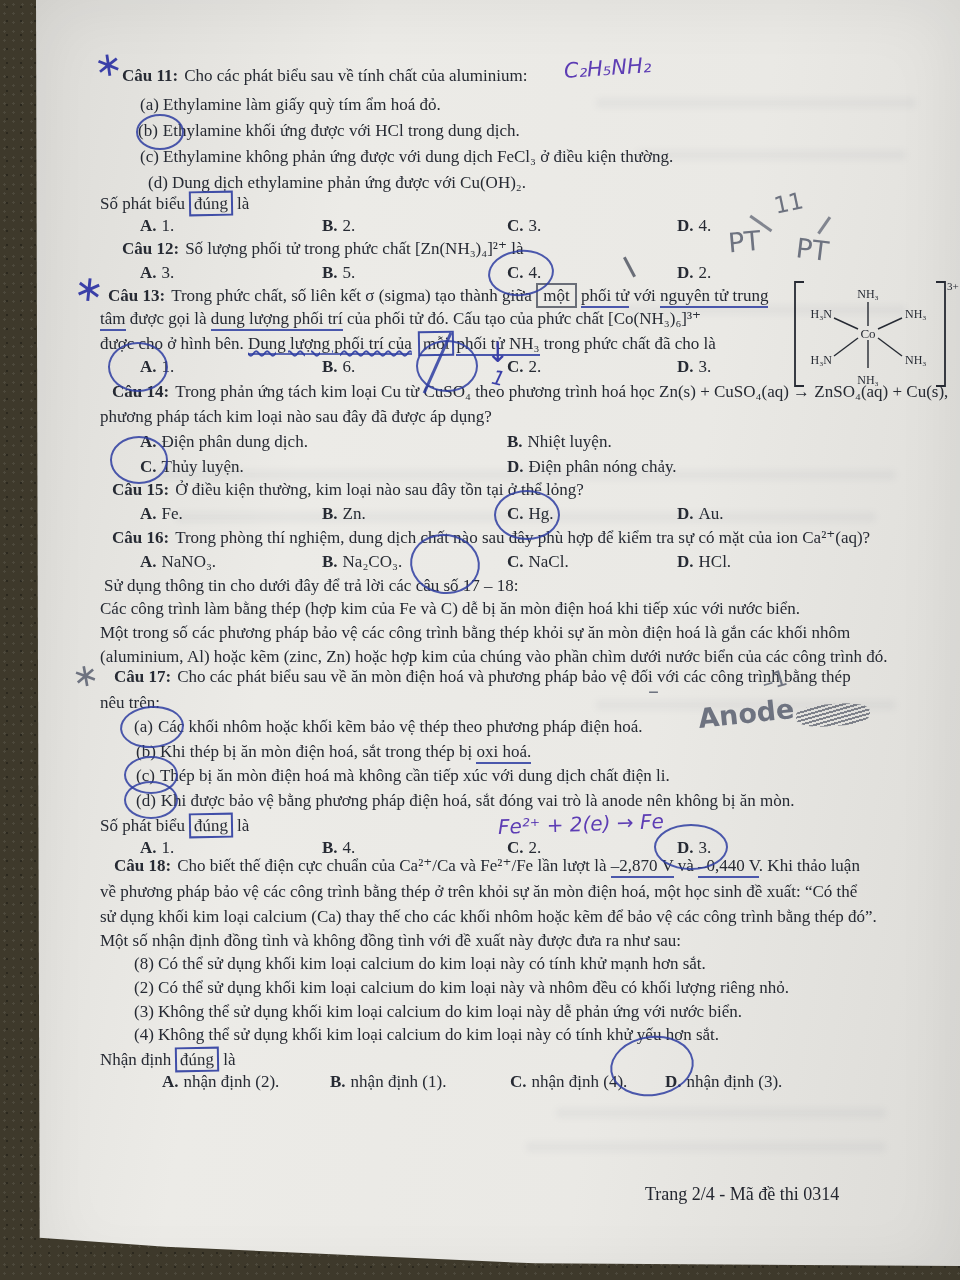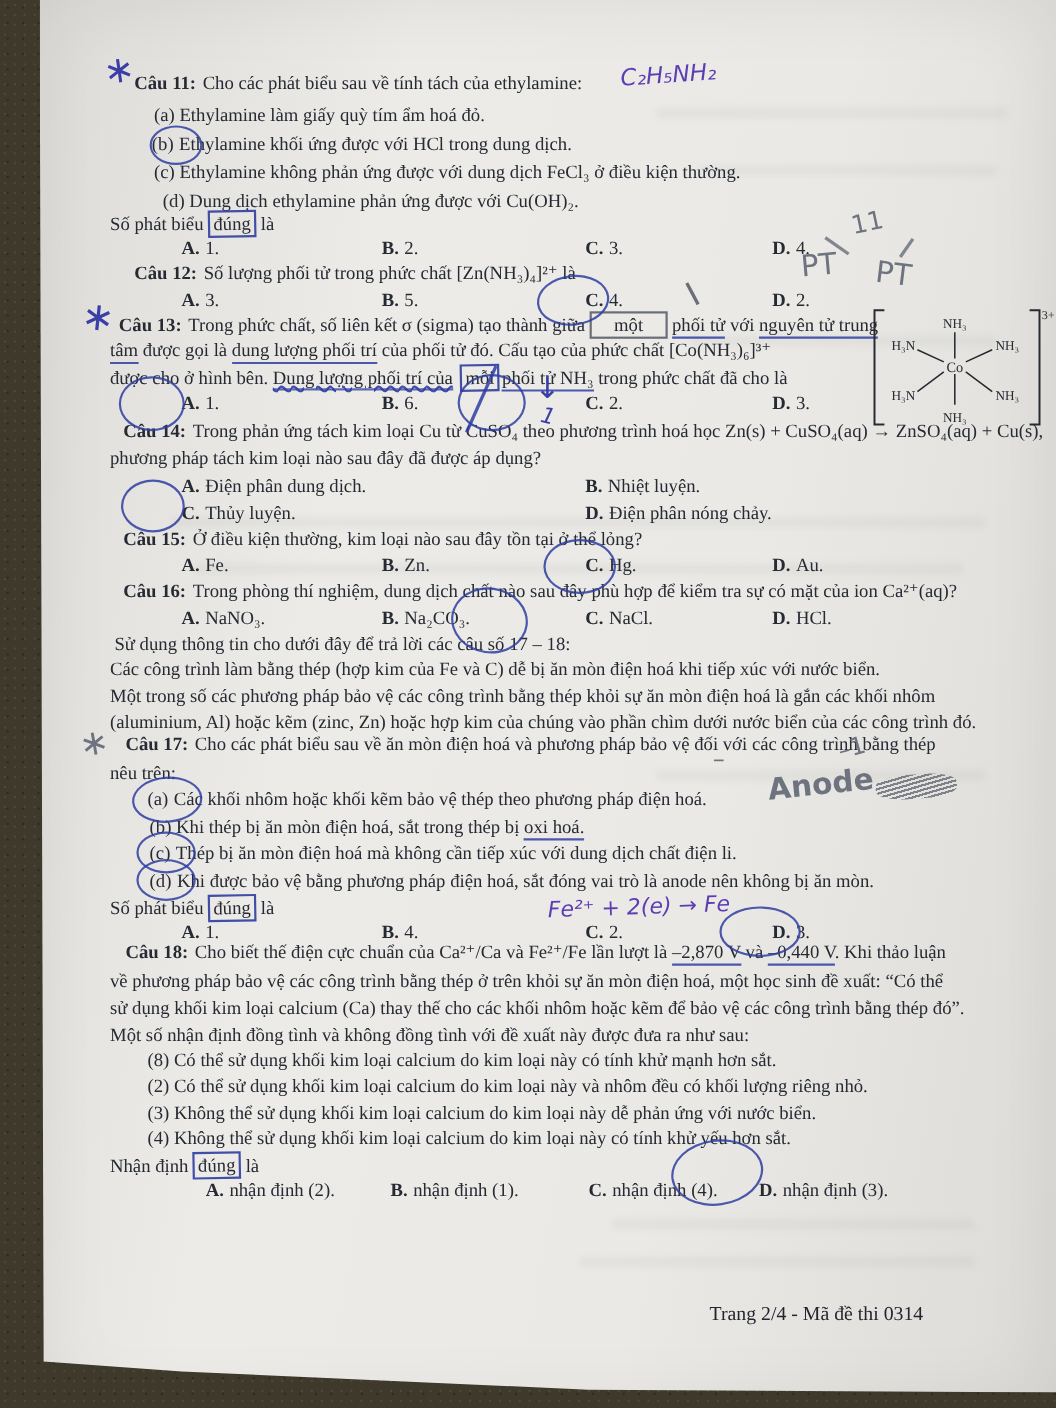--- a/index.html
+++ b/index.html
@@ -17,32 +17,32 @@
     background:linear-gradient(100deg,#dddcd8 0%,#ecebe7 30%,#eae9e5 65%,#dcdbd7 100%);
     clip-path:polygon(0 0,100% 0,100% 98.9%,54% 98.7%,14% 97.4%,0.4% 96.7%);
     box-shadow:inset 0 0 70px rgba(0,0,0,0.07);
   }
   .content{position:absolute;left:64px;top:0;width:852px;color:#262a33;font-size:17px;}
   .line{position:absolute;white-space:nowrap;line-height:24px;}
   .qno{font-weight:bold;margin-right:6px;}
   .bold{font-weight:normal;}
   .lbl{margin-right:5px;}
   .ansrow{position:absolute;left:0;width:100%;height:24px;}
-  .opt{position:absolute;white-space:nowrap;line-height:24px;margin-left:25px;}
+  .opt{position:absolute;white-space:nowrap;line-height:24px;}
   .ol{font-weight:bold;}
   .ot{margin-left:5px;}
   
   .penc{position:absolute;border:2.6px solid rgba(46,61,161,0.85);border-radius:50%;background:transparent;}
   .penline{position:absolute;background:rgba(46,61,161,0.85);}
   .pencline{position:absolute;background:rgba(104,109,122,0.8);}
   .hand{position:absolute;font-family:"DejaVu Sans",sans-serif;color:#5d3db4;white-space:nowrap;font-style:italic;}
   .handpen{color:#3a3fa8;}
   .pencil{color:#6e7380;font-style:normal;}
   .boxp{display:inline-block;border:2px solid rgba(46,61,161,0.9);padding:0 3px;margin:0 4px;transform:rotate(-1deg);line-height:21px;}
-  .boxg{display:inline-block;border:2px solid rgba(74,79,92,0.8);padding:0 20px;line-height:21px;}
+  .boxg{display:inline-block;border:2px solid rgba(74,79,92,0.8);padding:0 5px;line-height:21px;}
   .hu{border-bottom:2.2px solid rgba(46,61,161,0.85);padding-bottom:1px;}
   .scrib{text-decoration:underline wavy rgba(46,61,161,0.9) 2px;border-bottom:2px solid rgba(46,61,161,0.75);}
   .blob{position:absolute;background:repeating-linear-gradient(168deg,transparent 0 2px,rgba(92,97,110,0.75) 2px 4px);border-radius:40%;transform:rotate(-4deg);}
   .ghost{position:absolute;background:rgba(118,124,138,0.6);filter:blur(3px);opacity:0.12;border-radius:4px;}
   .footer{position:absolute;font-size:18px;color:#23262f;white-space:nowrap;}
   svg text{fill:#262a33;font-family:"Liberation Serif","DejaVu Serif",serif;}
 </style>
 </head>
 <body>
 
@@ -53,21 +53,21 @@
   <div class="ghost" style="left:590px;top:305px;width:280px;height:10px"></div>
   <div class="ghost" style="left:120px;top:470px;width:740px;height:10px"></div>
   <div class="ghost" style="left:140px;top:512px;width:700px;height:10px"></div>
   <div class="ghost" style="left:560px;top:700px;width:300px;height:10px"></div>
   <div class="ghost" style="left:520px;top:1108px;width:330px;height:10px"></div>
   <div class="ghost" style="left:490px;top:1142px;width:360px;height:10px"></div>
 
   <div class="content">
 
     <div class="line" style="left:22px;top:64px">
-      <span class="qno">Câu 11:</span><span>Cho các phát biểu sau về tính tách của ethylamine:</span>
+      <span class="qno">Câu 11:</span><span>Cho các phát biểu sau về tính chất của aluminium:</span>
     </div>
     <div class="line" style="left:40px;top:93px">(a) Ethylamine làm giấy quỳ tím ẩm hoá đỏ.</div>
     <div class="line" style="left:38px;top:119px">
       <span class="lbl">(b)</span><span>Ethylamine khối ứng được với HCl trong dung dịch.</span>
     </div>
     <div class="line" style="left:40px;top:145px">(c) Ethylamine không phản ứng được với dung dịch FeCl₃ ở điều kiện thường.</div>
     <div class="line" style="left:48px;top:171px">(d) Dung dịch ethylamine phản ứng được với Cu(OH)₂.</div>
     <div class="line" style="left:0;top:191px">
       <span>Số phát biểu</span><span class="boxp">đúng</span><span>là</span>
     </div>

